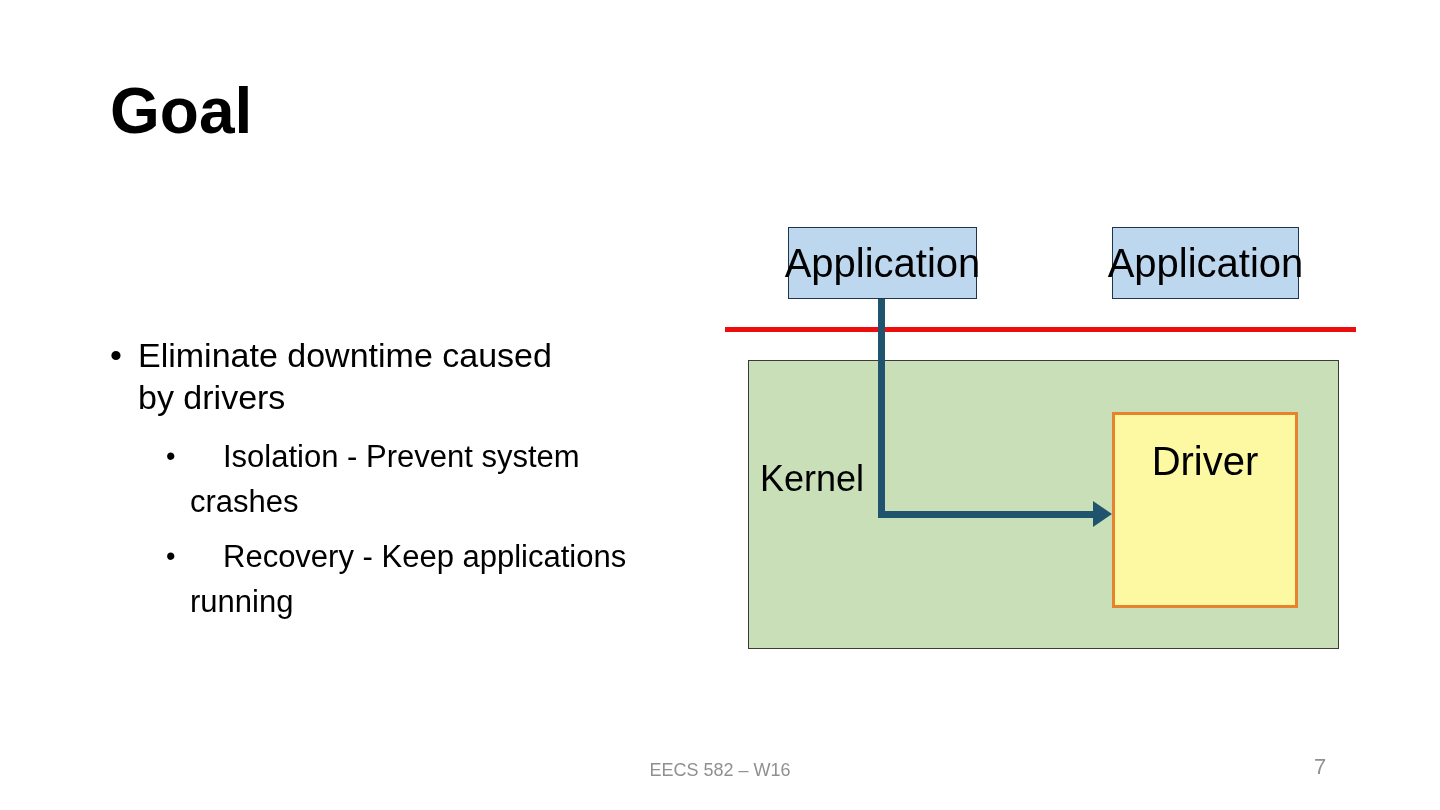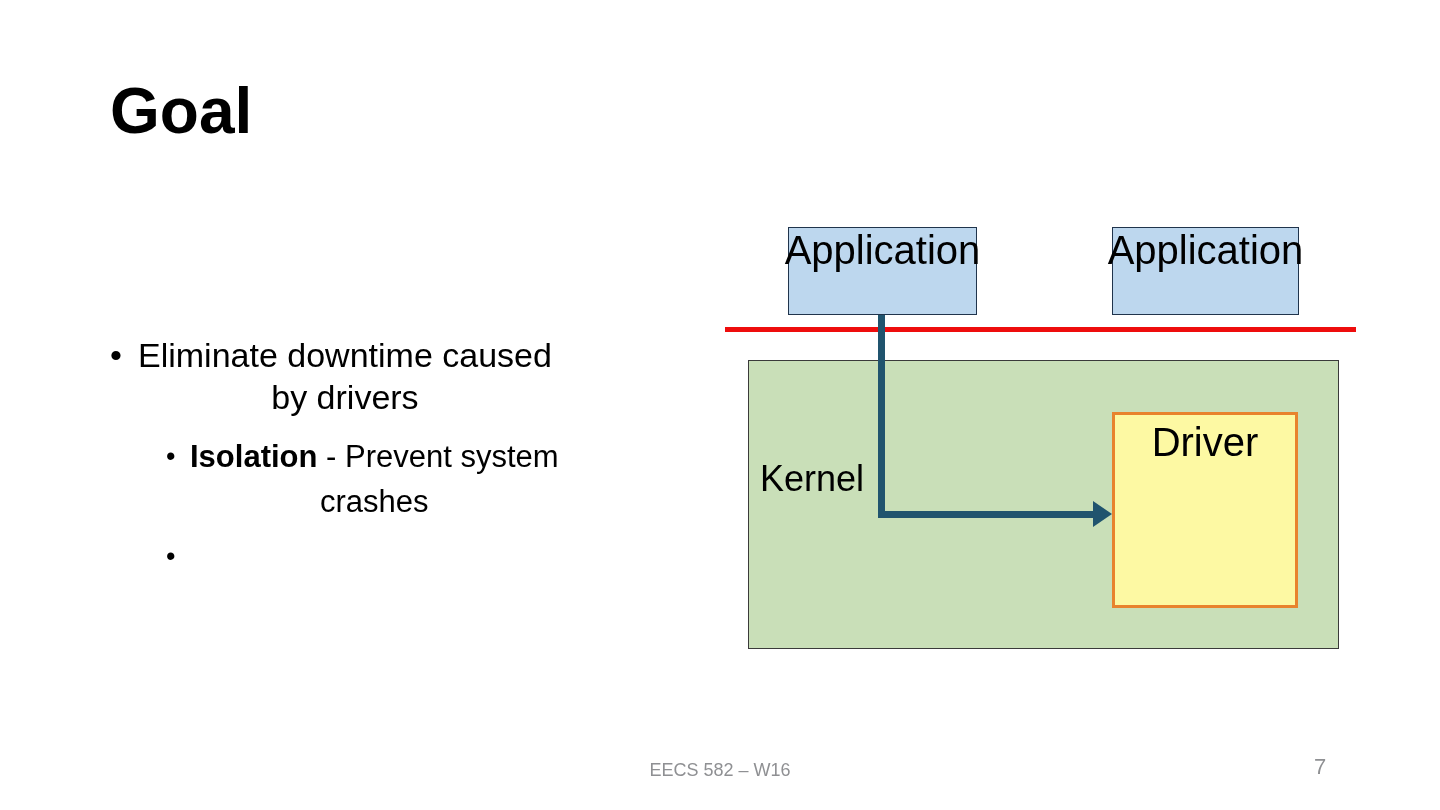--- a/index.html
+++ b/index.html
@@ -28,36 +28,36 @@
     line-height: 1.1;
   }
 
   
   .bullets {
     position: absolute;
     left: 110px;
     top: 334px;
     width: 620px;
   }
-  .pre { white-space: pre-line; text-align: center; }
+  .pre { white-space: pre-line; }
   .item-l1 {
     display: flex;
     font-size: 34px;
     line-height: 42px;
   }
   .item-l1 .marker { flex: none; width: 28px; }
   .subs { margin-left: 56px; margin-top: 16px; }
   .item-l2 {
     display: flex;
     font-size: 31px;
     line-height: 45px;
   }
   .item-l2 .marker { flex: none; width: 24px; font-size: 27px; }
   .item-l2 + .item-l2 { margin-top: 10px; }
-  .bold { font-weight: 700; }
+  .bold { font-weight: 400; margin-left: 33px; }
 
   
   .kernel-box {
     position: absolute;
     left: 748px; top: 360px;
     width: 591px; height: 289px;
     background: var(--kernel-fill, #c9dfb8);
     border: 1px solid var(--kernel-border, #3a3a3a);
     box-sizing: border-box;
   }
@@ -70,21 +70,21 @@
   .driver-box {
     position: absolute;
     left: 1112px; top: 412px;
     width: 186px; height: 196px;
     background: var(--driver-fill, #fdf9a3);
     border: 3px solid var(--driver-border, #e8832d);
     box-sizing: border-box;
     display: flex;
     justify-content: center;
     align-items: flex-start;
-    padding-top: 5px;
+    padding-top: 24px;
     font-size: 40px;
   }
   .divider-line {
     position: absolute;
     left: 725px; top: 327px;
     width: 631px; height: 5px;
     background: var(--divider, #ee0d0d);
   }
   .connector-v {
     position: absolute;
@@ -102,26 +102,26 @@
     position: absolute;
     left: 1093px; top: 501px;
     width: 0; height: 0;
     border-top: 13px solid transparent;
     border-bottom: 13px solid transparent;
     border-left: 19px solid var(--connector, #20546e);
   }
   .app-box {
     position: absolute;
     top: 227px;
-    width: 189px; height: 88px;
+    width: 189px; height: 72px;
     background: var(--app-fill, #bdd7ee);
     border: 1.5px solid var(--app-border, #20344c);
     box-sizing: border-box;
     display: flex;
-    align-items: flex-start;
+    align-items: center;
     justify-content: center;
     font-size: 40px;
   }
   .app-box.first { left: 788px; }
   .app-box.second { left: 1112px; width: 187px; }
 
   
   .footer-course {
     position: absolute;
     left: 0; right: 0; top: 760px;
@@ -150,20 +150,22 @@
 by drivers</div>
     </div>
     <div class="subs">
       <div class="item-l2">
         <span class="marker">•</span>
         <div class="pre"><span class="bold">Isolation</span><span> - Prevent system
 crashes</span></div>
       </div>
       <div class="item-l2">
         <span class="marker">•</span>
+        <div class="pre"><span class="bold">Recovery</span><span> - Keep applications
+running</span></div>
       </div>
     </div>
   </div>
 
   <div class="kernel-box"></div>
   <div class="driver-box">
     <span>Driver</span>
   </div>
   <div class="divider-line"></div>
   <div class="connector-v"></div>

